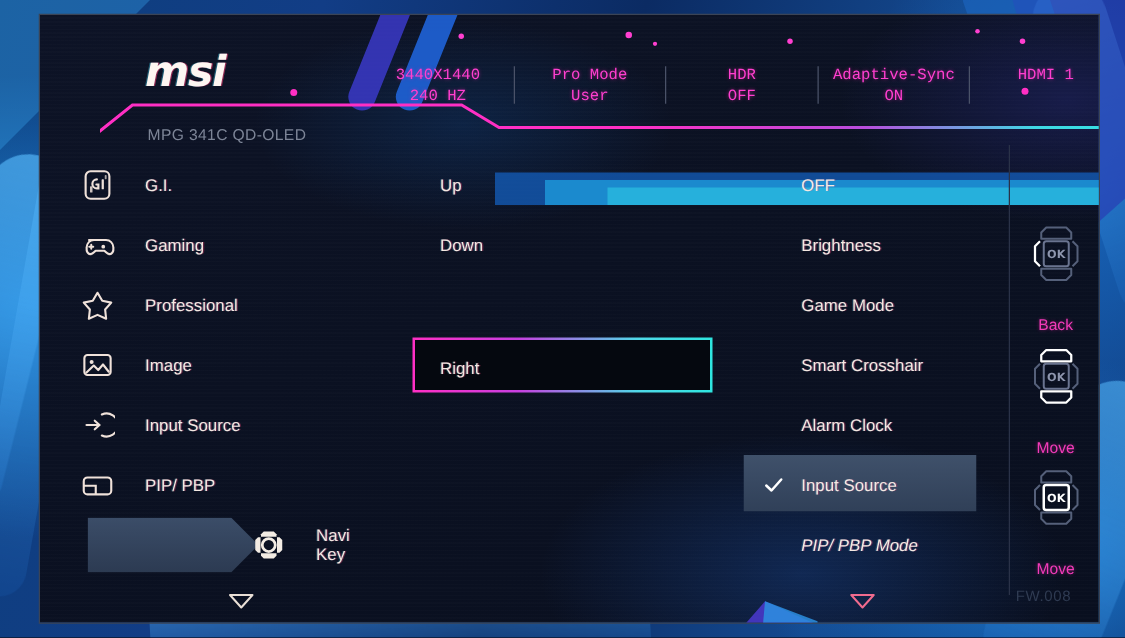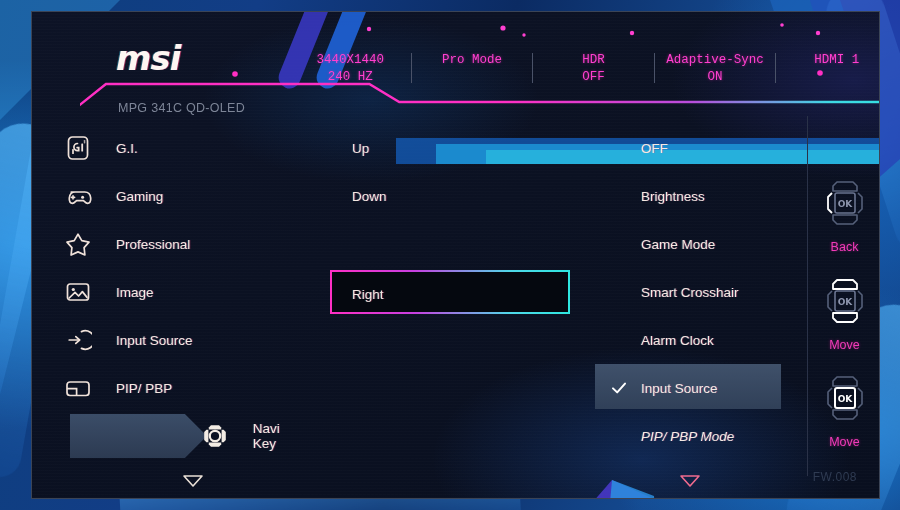--- a/index.html
+++ b/index.html
@@ -158,21 +158,21 @@
     position: absolute; left: 16px; top: 50%;
     transform: translateY(-50%);
     width: 16px; height: 16px; z-index: 1;
   }
   .chev-wrap { position: absolute; }
 
   
   .nav-item { position: absolute; left: 0; width: 73px; text-align: center; }
   .nav-icon { width: 52px; height: 50px; margin: 0 auto; }
   .nav-label {
-    margin-top: 8px;
+    margin-top: 20px;
     color: #f23bb9; font-size: 12.5px;
     text-shadow: 0 0 3px rgba(255,40,180,.45);
   }
 
   #fw-version {
     position: absolute; right: 22px; bottom: 14px;
     color: #2f3b52; font-size: 12px; letter-spacing: .5px;
   }
 </style>
 </head>
@@ -219,20 +219,21 @@
     <div id="msi-logo">msi</div>
 
     <div id="status-bar">
       <div class="status-item">
         <span>3440X1440</span>
         <span class="l2">240 HZ</span>
       </div>
       <div class="status-sep"></div>
       <div class="status-item">
         <span>Pro Mode</span>
+        <span class="l2">User</span>
       </div>
       <div class="status-sep"></div>
       <div class="status-item">
         <span>HDR</span>
         <span class="l2">OFF</span>
       </div>
       <div class="status-sep"></div>
       <div class="status-item">
         <span>Adaptive-Sync</span>
         <span class="l2">ON</span>

